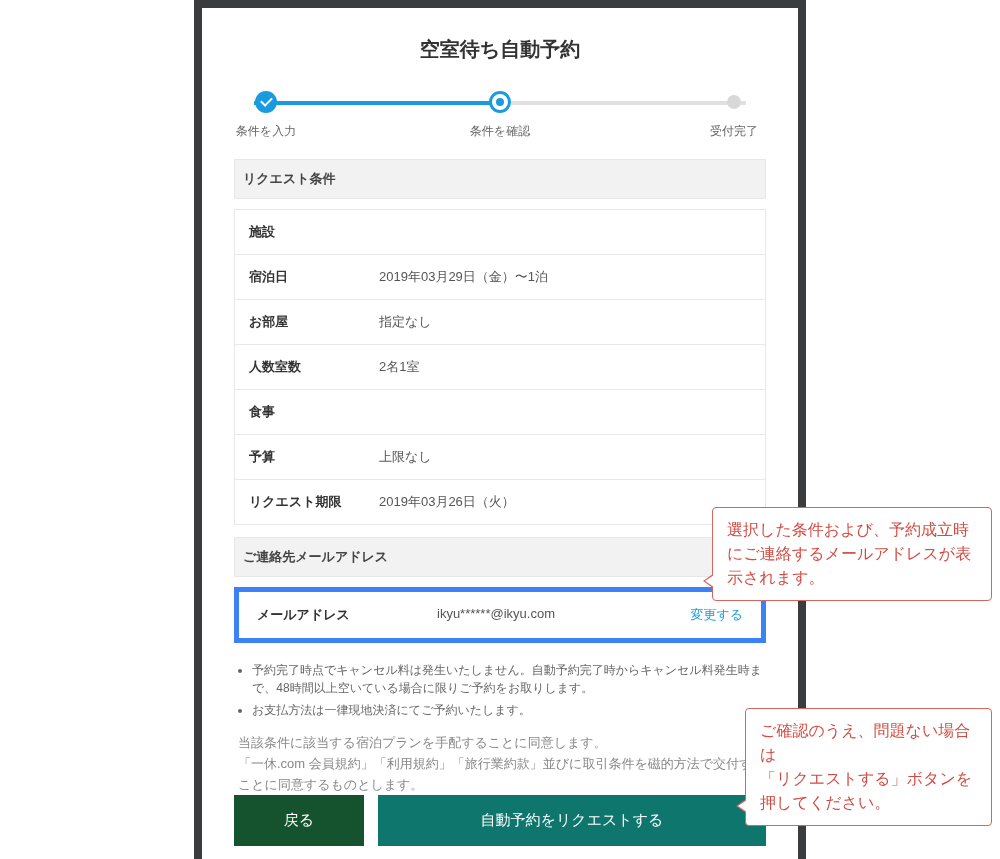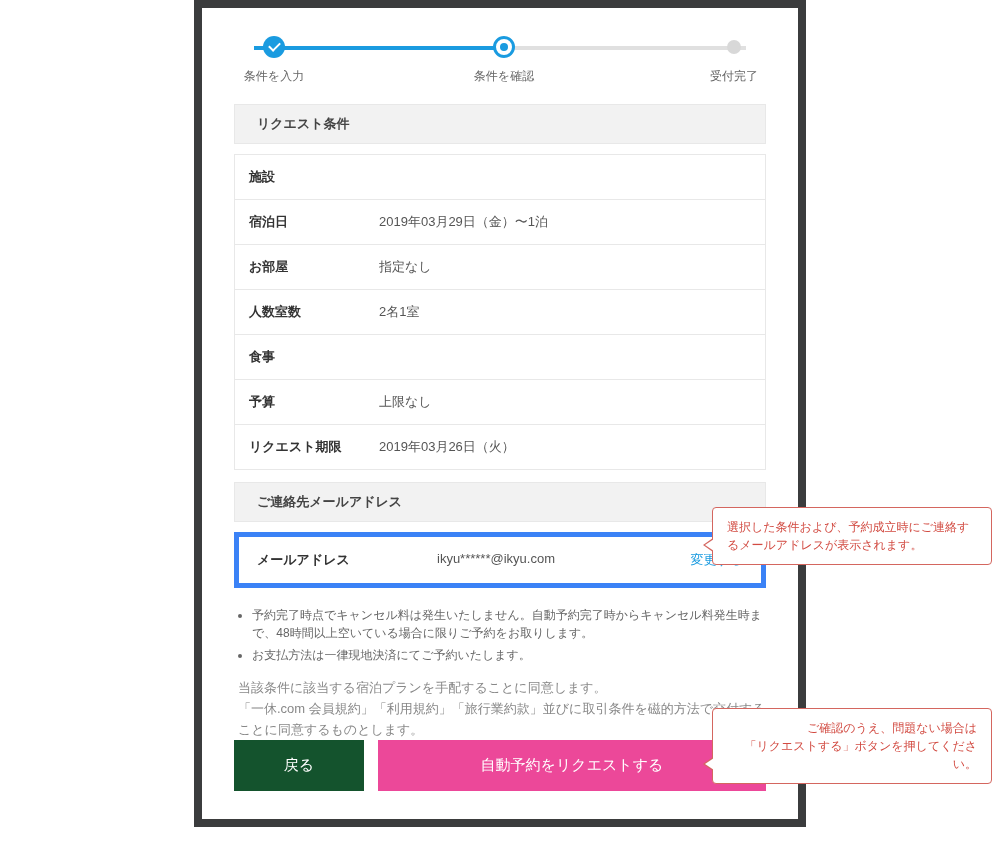--- a/index.html
+++ b/index.html
@@ -44,21 +44,21 @@
       position: absolute;
       top: 10px;
       left: 0;
       width: 50%;
       height: 4px;
       background: #1a9be0;
     }
     .progress-steps {
       position: absolute;
       top: 0;
-      left: 8px;
+      left: 0;
       right: 0;
       display: flex;
       justify-content: space-between;
     }
     .step {
       display: flex;
       flex-direction: column;
       align-items: center;
       width: 80px;
       margin-left: -28px;
@@ -108,21 +108,21 @@
     }
     .step-label {
       font-size: 12px;
       color: #666;
       margin-top: 10px;
       white-space: nowrap;
     }
     .section-header {
       background: #f2f2f2;
       border: 1px solid #e8e8e8;
-      padding: 10px 22px;
+      padding: 10px 8px;
       font-size: 13px;
       font-weight: bold;
       color: #444;
       margin-bottom: 10px;
     }
     .details-table {
       border: 1px solid #e8e8e8;
       margin-bottom: 12px;
     }
     .detail-row {
@@ -187,35 +187,35 @@
     .btn-back {
       background: #14532d;
       color: #fff;
       border: none;
       padding: 16px 0;
       width: 130px;
       font-size: 15px;
       cursor: pointer;
     }
     .btn-submit {
-      background: #ec4899;
+      background: #0f766e;
       color: #fff;
       border: none;
       padding: 16px 0;
       flex: 1;
       font-size: 15px;
       cursor: pointer;
     }
     .callout {
       position: absolute;
       background: #fff;
       border: 1px solid #d4665f;
       border-radius: 4px;
       padding: 10px 14px;
-      font-size: 12px;
+      font-size: 16px;
       color: #d24b42;
       line-height: 1.5;
       z-index: 10;
     }
     .callout::before {
       content: "";
       position: absolute;
       left: -10px;
       bottom: 12px;
       width: 0;
@@ -229,30 +229,31 @@
       position: absolute;
       left: -8px;
       bottom: 13px;
       width: 0;
       height: 0;
       border-top: 6px solid transparent;
       border-bottom: 6px solid transparent;
       border-right: 9px solid #fff;
     }
     .callout-1 { top: 499px; right: -194px; width: 280px; }
-    .callout-2 { top: 700px; right: -194px; width: 280px; text-align: right; }
+    .callout-2 { top: 700px; right: -194px; width: 247px; }
     .container { position: relative; width: 612px; margin: 0 auto; }
   </style>
 </head>
 <body>
 
 <div class="container">
   <div class="frame">
     <div class="inner">
 
+      <h1 class="page-title">空室待ち自動予約</h1>
 
       <div class="progress">
         <div class="progress-line"></div>
         <div class="progress-line-filled"></div>
         <div class="progress-steps">
           <div class="step">
             <div class="step-dot done"></div>
             <div class="step-label">条件を入力</div>
           </div>
           <div class="step">

